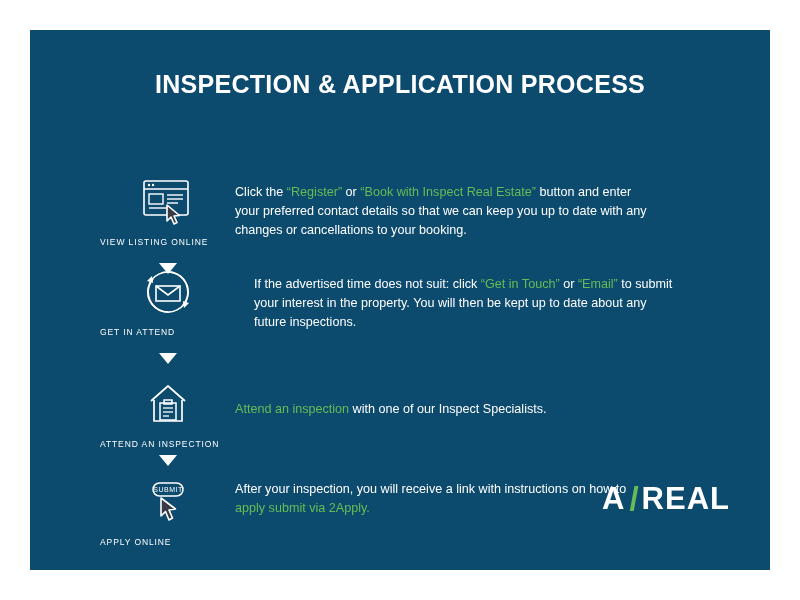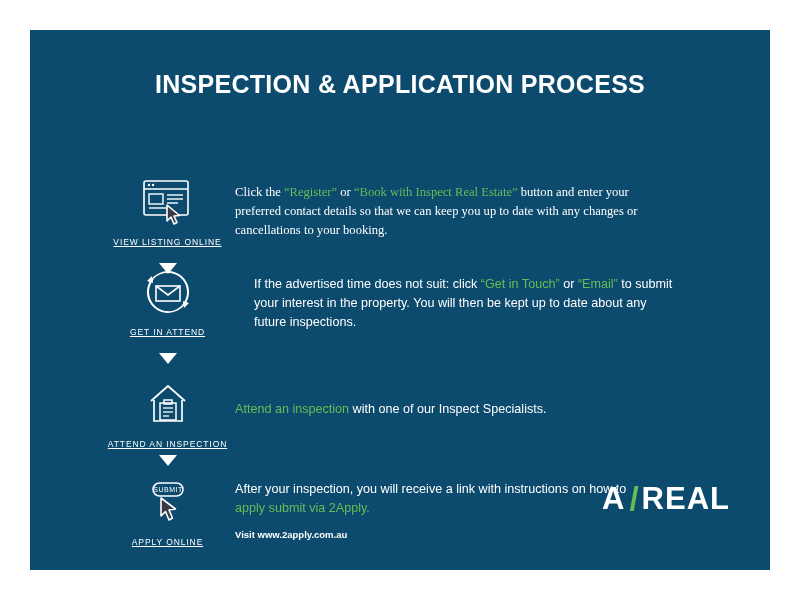--- a/index.html
+++ b/index.html
@@ -40,22 +40,21 @@
     width: 100%;
   }
   .step {
     position: relative;
     display: block;
   }
   .icon-col {
     position: absolute;
     left: 70px;
     width: 135px;
-    text-align: center;
-    text-decoration: underline;
+    text-align: left;
   }
   .icon-box {
     height: 58px;
     display: flex;
     align-items: center;
     justify-content: center;
   }
   .icon-label {
     margin-top: 6px;
     font-size: 8.5px;
@@ -92,21 +91,21 @@
   }
   .small-note {
     display: block;
     margin-top: 10px;
     font-size: 9.5px;
     font-weight: bold;
     color: #ffffff;
   }
   
   #step1 .icon-col { top: 38px; }
-  #step1 .text-col { top: 48px; font-family: Liberation Serif, serif; }
+  #step1 .text-col { top: 48px; }
   #arrow1 { top: 128px; }
   #step2 .icon-col { top: 128px; }
   #step2 .text-col { top: 140px; margin-left: 19px; }
   #arrow2 { top: 218px; }
   #step3 .icon-col { top: 240px; }
   #step3 .text-col { top: 265px; }
   #arrow3 { top: 320px; }
   #step4 .icon-col { top: 338px; }
   #step4 .text-col { top: 345px; }
 
@@ -211,21 +210,20 @@
           <svg width="54" height="50" viewBox="0 0 54 50">
             <rect x="12" y="6" width="30" height="13" rx="6.5" fill="none" stroke="#ffffff" stroke-width="1.5"></rect>
             <text x="27" y="15" font-family="Liberation Sans, sans-serif" font-size="7" fill="#ffffff" text-anchor="middle" letter-spacing="0.5">SUBMIT</text>
             <path d="M20 21 L20 39 L24.5 34.5 L28 43 L31.5 41 L28 33 L34.5 32 Z" fill="#383B45" stroke="#ffffff" stroke-width="1.6" stroke-linejoin="round"></path>
           </svg>
         </div>
         <div class="icon-label">APPLY ONLINE</div>
       </div>
       <div class="text-col">
         <span>After your inspection, you will receive a link with instructions on how to </span><span class="green">apply submit via 2Apply.</span>
-        <span class="small-note">Visit www.2apply.com.au</span>
       </div>
     </div>
 
   </div>
 
   <div class="logo">
     <span>A</span>
     <span class="slash">/</span>
     <span>REAL</span>
   </div>

